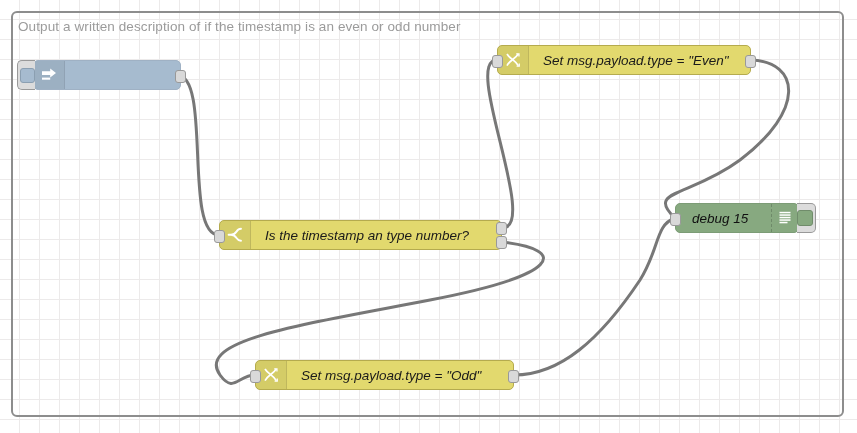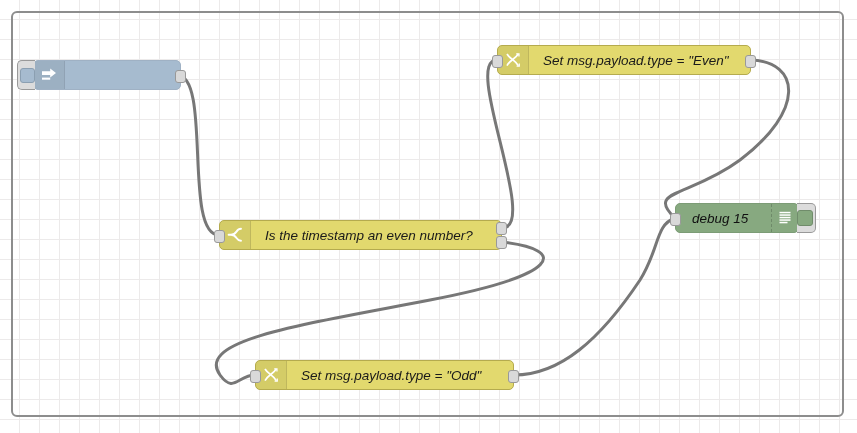--- a/index.html
+++ b/index.html
@@ -192,20 +192,21 @@
   .port.out { right: -6px; }
 
   svg.icon-svg { display: block; }
 </style>
 </head>
 <body>
 
 <div id="canvas">
 
   <div class="group-box" id="group-box" style="left: 11px; top: 11px; width: 833px; height: 406px; border-color: rgb(141, 141, 141);"></div>
+  <div class="group-label" id="group-label" style="left: 18px; top: 19px; color: rgb(155, 155, 155);">Output a written description of if the timestamp is an even or odd number</div>
 
   <svg id="wire-layer" viewBox="0 0 857 433" xmlns="http://www.w3.org/2000/svg">
       <path d="M 177,75 C 212,75 183,235 219,235" fill="none" stroke="#777777" stroke-width="3" stroke-linecap="round"></path>
       <path d="M 502,228 C 540,228 462,60 497,60" fill="none" stroke="#777777" stroke-width="3" stroke-linecap="round"></path>
       <path d="M 502,242 C 570,250 560,275 430,300 C 300,325 195,340 220,375 C 234,394 238,375 255,375" fill="none" stroke="#777777" stroke-width="3" stroke-linecap="round"></path>
       <path d="M 751,60 C 800,62 806,110 740,160 C 690,197 645,190 675,218" fill="none" stroke="#777777" stroke-width="3" stroke-linecap="round"></path>
       <path d="M 514,375 C 560,375 600,340 640,280 C 660,248 655,225 675,218" fill="none" stroke="#777777" stroke-width="3" stroke-linecap="round"></path>
     </svg>
 
   <div id="node-layer">
@@ -233,21 +234,21 @@
         <div class="label">Set msg.payload.type = "Even"</div>
         <div class="port in" style="top: 8.5px;"></div>
         <div class="port out" style="top: 8.5px;"></div>
       </div>
       <div class="node switchn" style="left: 219px; top: 220px; width: 283px; height: 30px;">
         <div class="icon-box">
           <svg class="icon-svg" width="18" height="18" viewBox="0 0 18 18">
             <path fill="none" stroke="#ffffff" stroke-width="1.9" stroke-linecap="round" d="M15 2.8 C 9.5 2.8, 11.5 8.8, 5 8.8 M15 14.8 C 9.5 14.8, 11.5 8.8, 5 8.8 M5 8.8 L 2.6 8.8"></path>
           </svg>
         </div>
-        <div class="label">Is the timestamp an even number?</div>
+        <div class="label">Is the timestamp an type number?</div>
         <div class="port in" style="top: 8.5px;"></div>
         <div class="port out" style="top: 0.5px;"></div>
         <div class="port out" style="top: 14.5px;"></div>
       </div>
       <div class="node debug" style="left: 675px; top: 203px; width: 124px; height: 30px;">
         <div class="label">debug 15</div>
         <div class="debug-icon-box">
           <svg class="icon-svg" width="16" height="16" viewBox="0 0 16 16">
             <rect x="2.5" y="1.8" width="11" height="1.5" fill="#ffffff"></rect>
             <rect x="2.5" y="4.3" width="11" height="1.5" fill="#ffffff"></rect>

